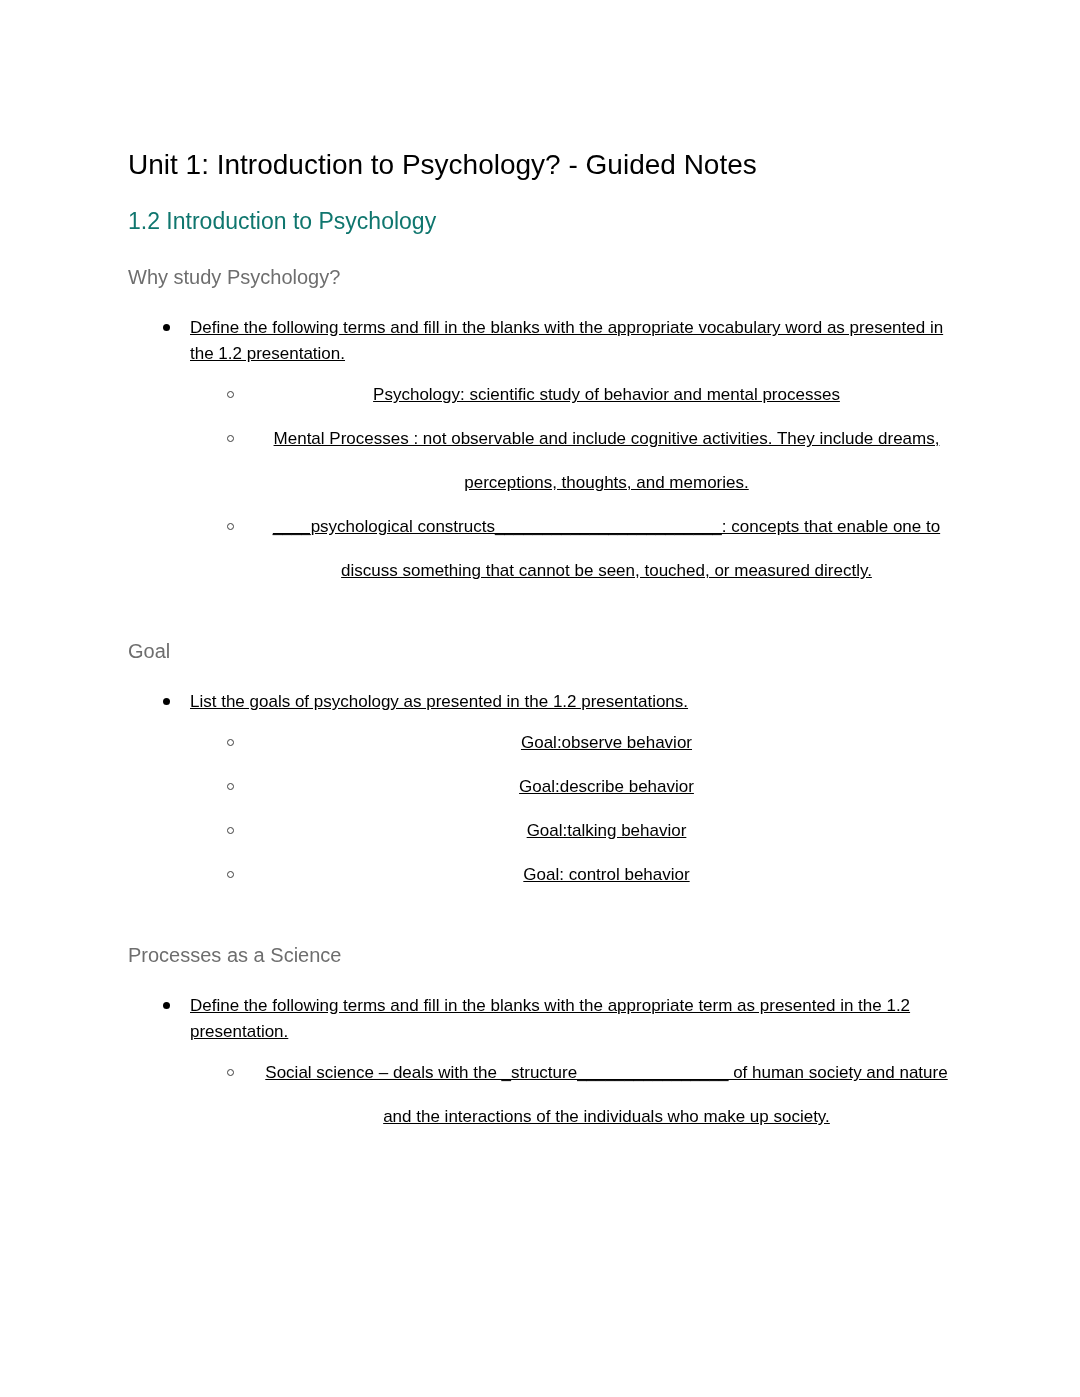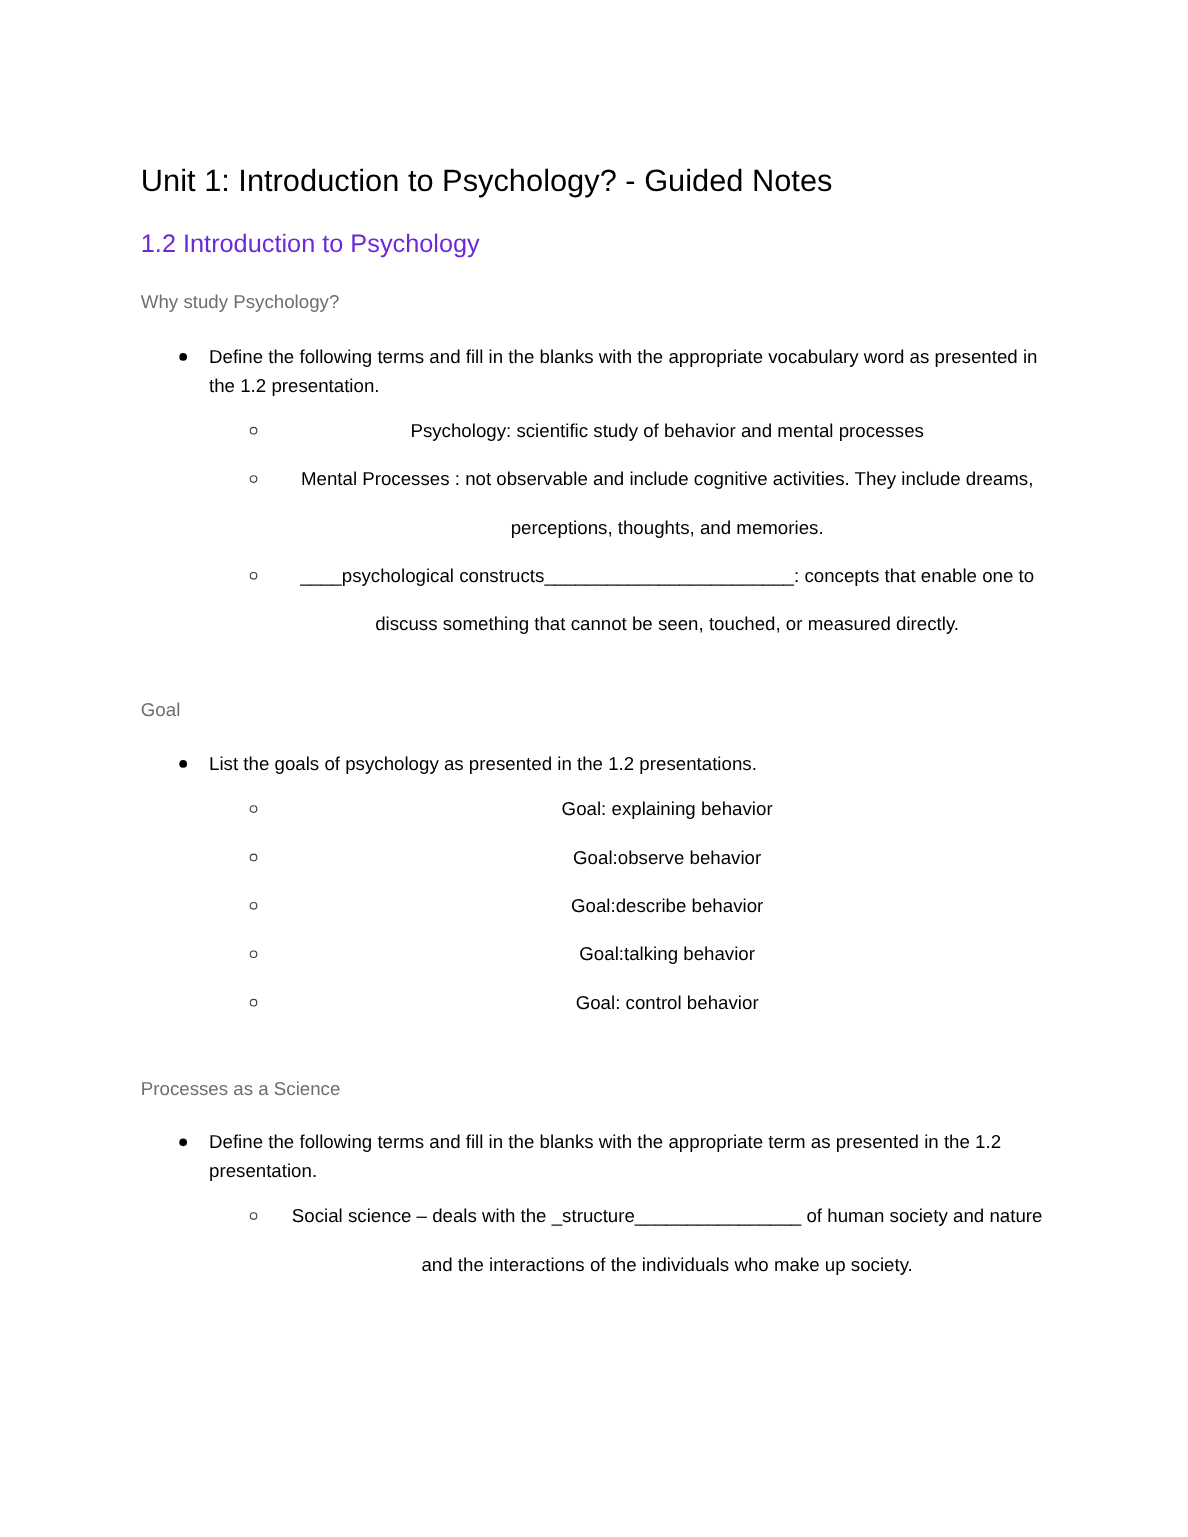--- a/index.html
+++ b/index.html
@@ -21,25 +21,25 @@
     font-size: 28px;
     font-weight: 400;
     line-height: 1.2;
     color: #000000;
     margin: 0 0 26px 0;
   }
   .doc-subtitle {
     font-size: 23px;
     font-weight: 400;
     line-height: 1.2;
-    color: #6d28d9;
+    color: #0f766e;
     margin: 16px 0 14px 0;
   }
   .sub-heading {
-    font-size: 17px;
+    font-size: 20px;
     font-weight: 400;
     line-height: 1.2;
     color: #6e6e6e;
     margin: 46px 0 26px 0;
   }
   section:first-of-type .sub-heading { margin-top: 30px; }
 
   ul.l1 {
     list-style: none;
     margin: 24px 0 0 0;
@@ -48,20 +48,21 @@
   ul.l2 {
     list-style: none;
     margin: 6px 0 0 0;
     padding: 0 0 0 65px;
   }
   .li1, .li2 { position: relative; }
   .li1 {
     font-size: 17px;
     line-height: 26px;
     color: #000000;
+    text-decoration: underline;
   }
   .li2 {
     font-size: 17px;
     line-height: 44px;
     color: #000000;
     text-align: center;
   }
   .marker-dot {
     position: absolute;
     left: -27px;
@@ -117,24 +118,20 @@
 
   <section>
     <h3 class="sub-heading">Goal</h3>
     <ul class="l1">
       <li class="li1">
         <span class="marker-dot"></span>
         <span class="li1-text">List the goals of psychology as presented in the 1.2 presentations.</span>
         <ul class="l2">
           <li class="li2">
             <span class="marker-circle"></span>
-            <span>Goal: explaining behavior</span>
-          </li>
-          <li class="li2">
-            <span class="marker-circle"></span>
             <span>Goal:observe behavior</span>
           </li>
           <li class="li2">
             <span class="marker-circle"></span>
             <span>Goal:describe behavior</span>
           </li>
           <li class="li2">
             <span class="marker-circle"></span>
             <span>Goal:talking behavior</span>
           </li>

